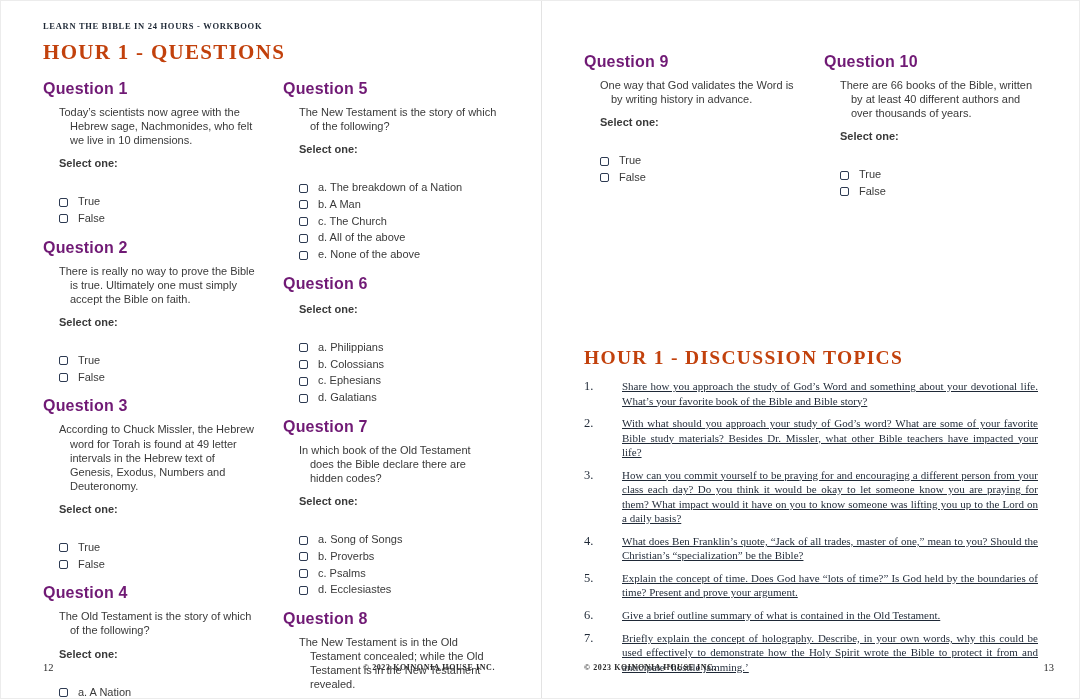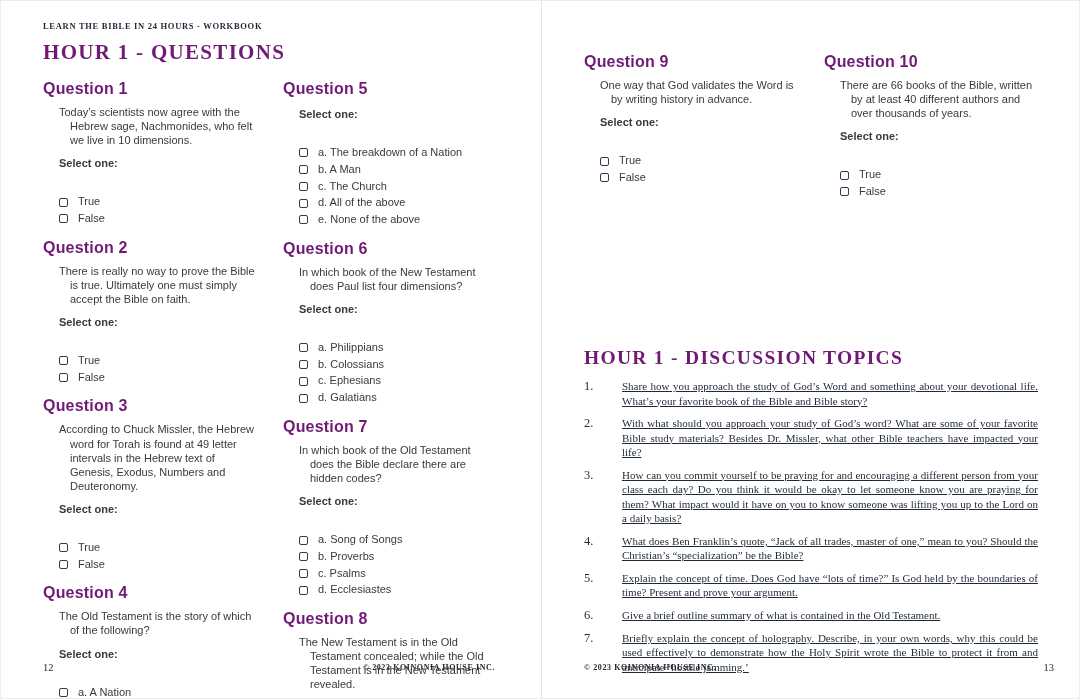--- a/index.html
+++ b/index.html
@@ -27,21 +27,21 @@
     letter-spacing:0.7px;
     color:#1e2835;
   }
   .page-right .running-head { text-align:right; }
 
   .page-title {
     font-family:"Liberation Serif", serif;
     font-weight:600;
     font-size:21px;
     letter-spacing:1.3px;
-    color:#701a75;
+    color:#c2410c;
     margin:9px 0 0 0;
   }
 
   .cols { display:flex; gap:26px; margin-top:15px; }
   .page-right .cols { margin-top:32px; }
   .qcol { width:214px; flex:0 0 214px; }
 
   .question { margin-bottom:13px; }
   .q-title {
     font-size:16px; font-weight:700;
@@ -189,20 +189,21 @@
               <div class="option-row">
                 <span class="checkbox"></span>
                 <span class="option-label">e. None of the above</span>
               </div>
             </div>
           </section>
         </div>
       <div class="qcol">
           <section class="question">
             <h2 class="q-title">Question 5</h2>
+            <p class="q-text">The New Testament is the story of which of the following?</p>
             <p class="select-one">Select one:</p>
             <div class="options">
               <div class="option-row">
                 <span class="checkbox"></span>
                 <span class="option-label">a. The breakdown of a Nation</span>
               </div>
               <div class="option-row">
                 <span class="checkbox"></span>
                 <span class="option-label">b. A Man</span>
               </div>
@@ -215,21 +216,20 @@
                 <span class="option-label">d. All of the above</span>
               </div>
               <div class="option-row">
                 <span class="checkbox"></span>
                 <span class="option-label">e. None of the above</span>
               </div>
             </div>
           </section>
           <section class="question">
             <h2 class="q-title">Question 6</h2>
-            <p class="q-text">In which book of the New Testament does Paul list four dimensions?</p>
             <p class="select-one">Select one:</p>
             <div class="options">
               <div class="option-row">
                 <span class="checkbox"></span>
                 <span class="option-label">a. Philippians</span>
               </div>
               <div class="option-row">
                 <span class="checkbox"></span>
                 <span class="option-label">b. Colossians</span>
               </div>

